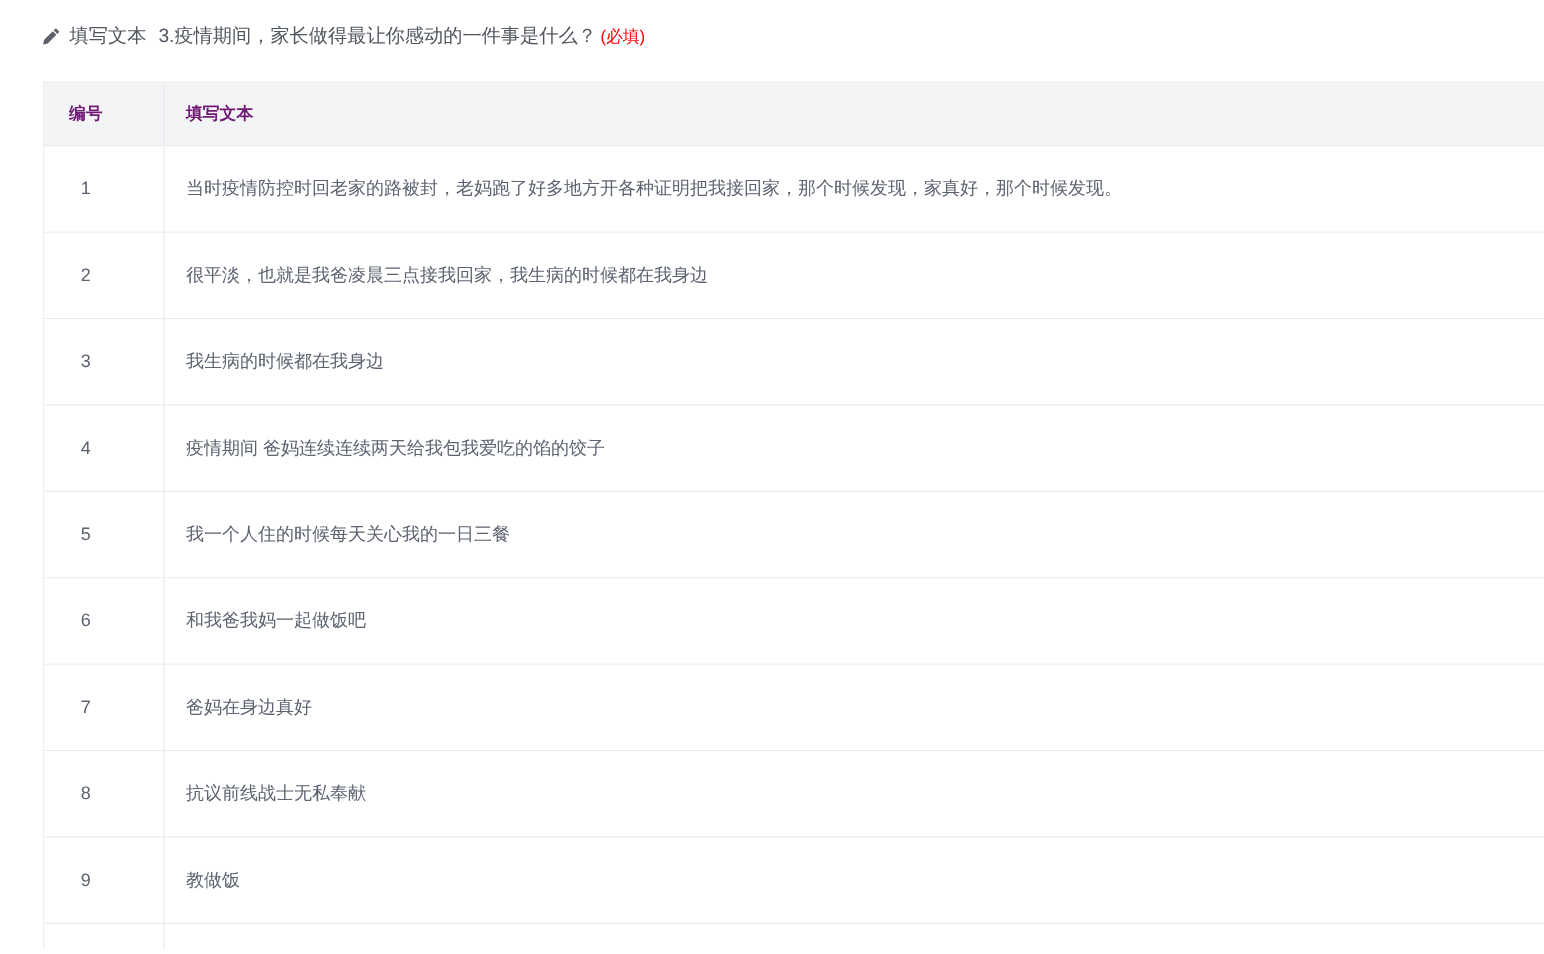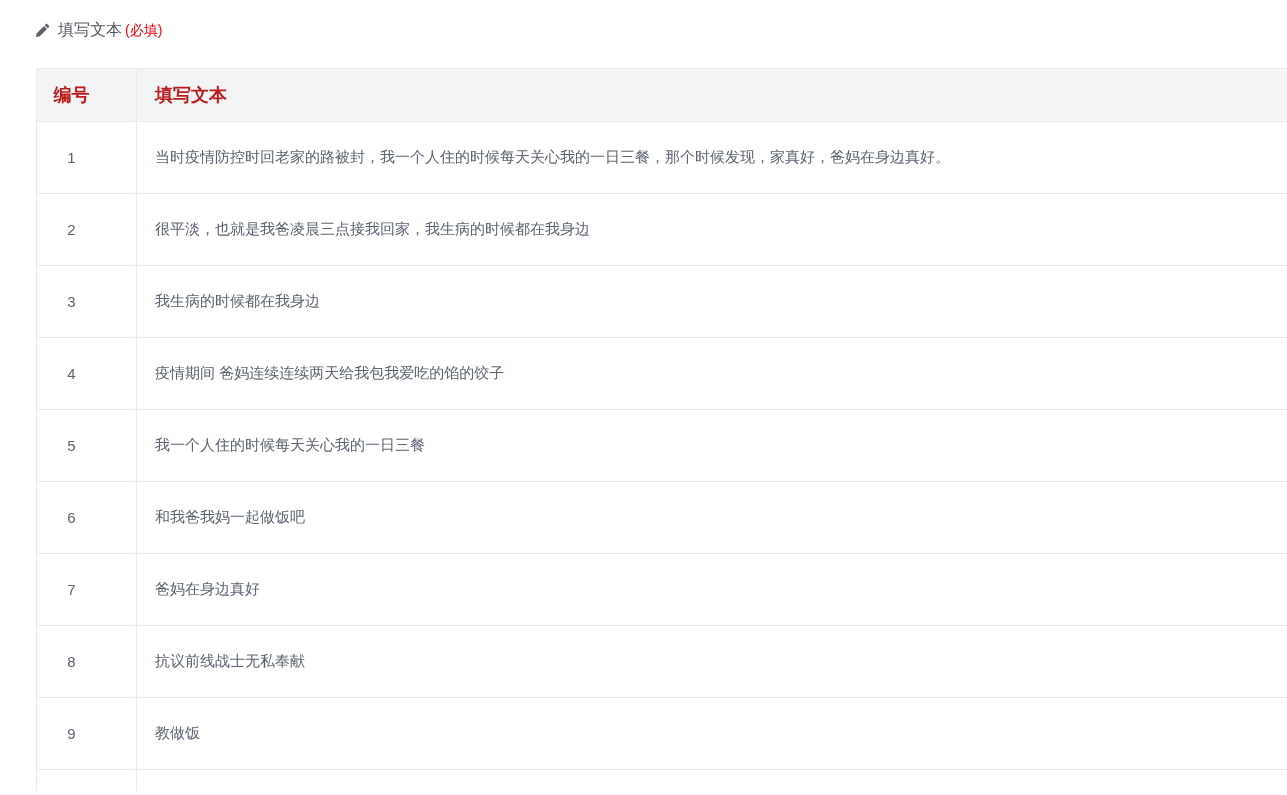--- a/index.html
+++ b/index.html
@@ -62,54 +62,55 @@
   .col-text {
     flex:1 1 auto;
     display:flex;
     align-items:center;
     padding-left:18px;
     padding-right:16px;
     overflow:hidden;
     white-space:nowrap;
   }
   .thead .col-no, .thead .col-text {
-    font-size:18px;
+    font-size:14px;
     font-weight:700;
-    color:#b91c1c;
+    color:#701a75;
   }
   .tbody-row .col-no {
     font-size:15px;
     color:#5b6270;
   }
   .tbody-row .col-text {
     font-size:15px;
     color:#5b6270;
   }
 </style>
 </head>
 <body>
 
 <div class="question-header">
   <svg class="pencil-icon" viewBox="0 0 16 16" aria-hidden="true">
     <path fill="#5c6269" d="M12.3 0.9c-0.26 0-0.51 0.1-0.71 0.29L10.4 2.4l3.2 3.2 1.2-1.2c0.39-0.39 0.39-1.02 0-1.41L13 1.19c-0.19-0.19-0.44-0.29-0.7-0.29z"></path>
     <path fill="#5c6269" d="M9.6 3.2 1.9 10.9 1 15l4.1-0.9 7.7-7.7z"></path>
   </svg>
   <span class="q-label">填写文本</span>
+  <span class="q-title">3.疫情期间，家长做得最让你感动的一件事是什么？</span>
   <span class="q-required">(必填)</span>
 </div>
 
 <div class="answers-table">
   <div class="trow thead">
     <div class="col-no">编号</div>
     <div class="col-text">填写文本</div>
   </div>
   <div id="table-body">
   <div class="trow tbody-row">
     <div class="col-no">1</div>
-    <div class="col-text">当时疫情防控时回老家的路被封，我一个人住的时候每天关心我的一日三餐，那个时候发现，家真好，爸妈在身边真好。</div>
+    <div class="col-text">当时疫情防控时回老家的路被封，老妈跑了好多地方开各种证明把我接回家，那个时候发现，家真好，那个时候发现。</div>
   </div>
 
   <div class="trow tbody-row">
     <div class="col-no">2</div>
     <div class="col-text">很平淡，也就是我爸凌晨三点接我回家，我生病的时候都在我身边</div>
   </div>
 
   <div class="trow tbody-row">
     <div class="col-no">3</div>
     <div class="col-text">我生病的时候都在我身边</div>

